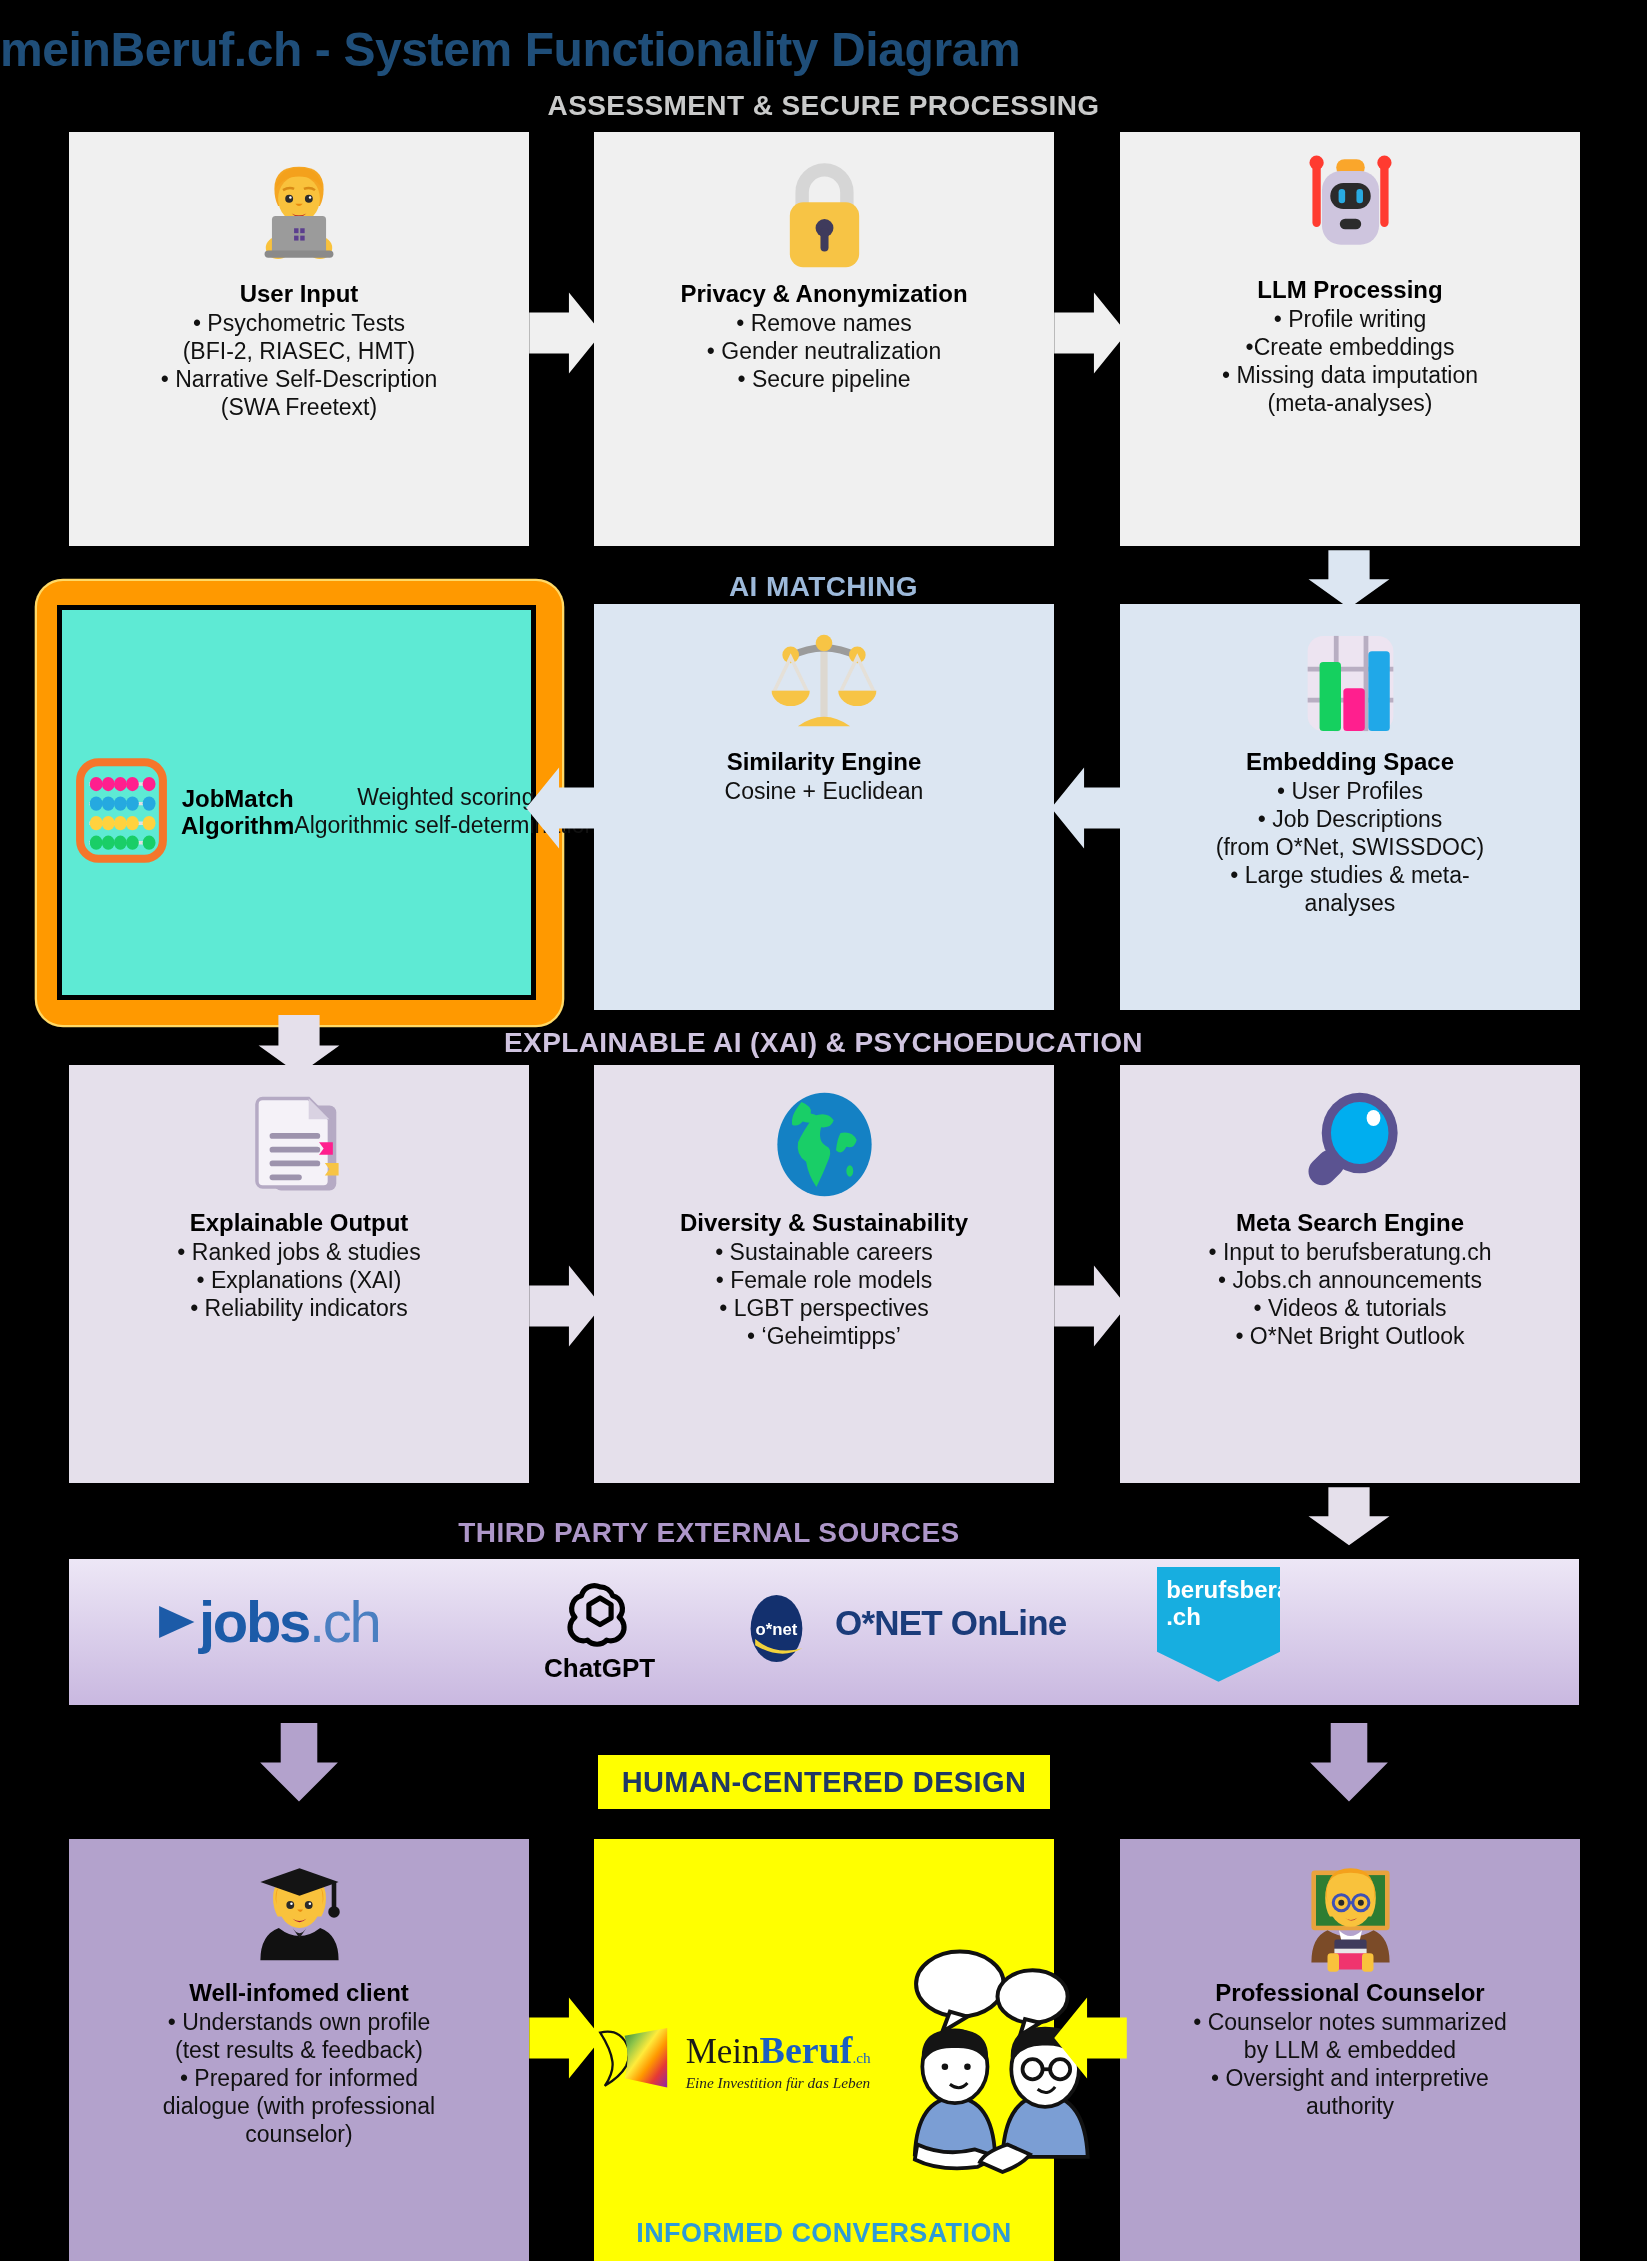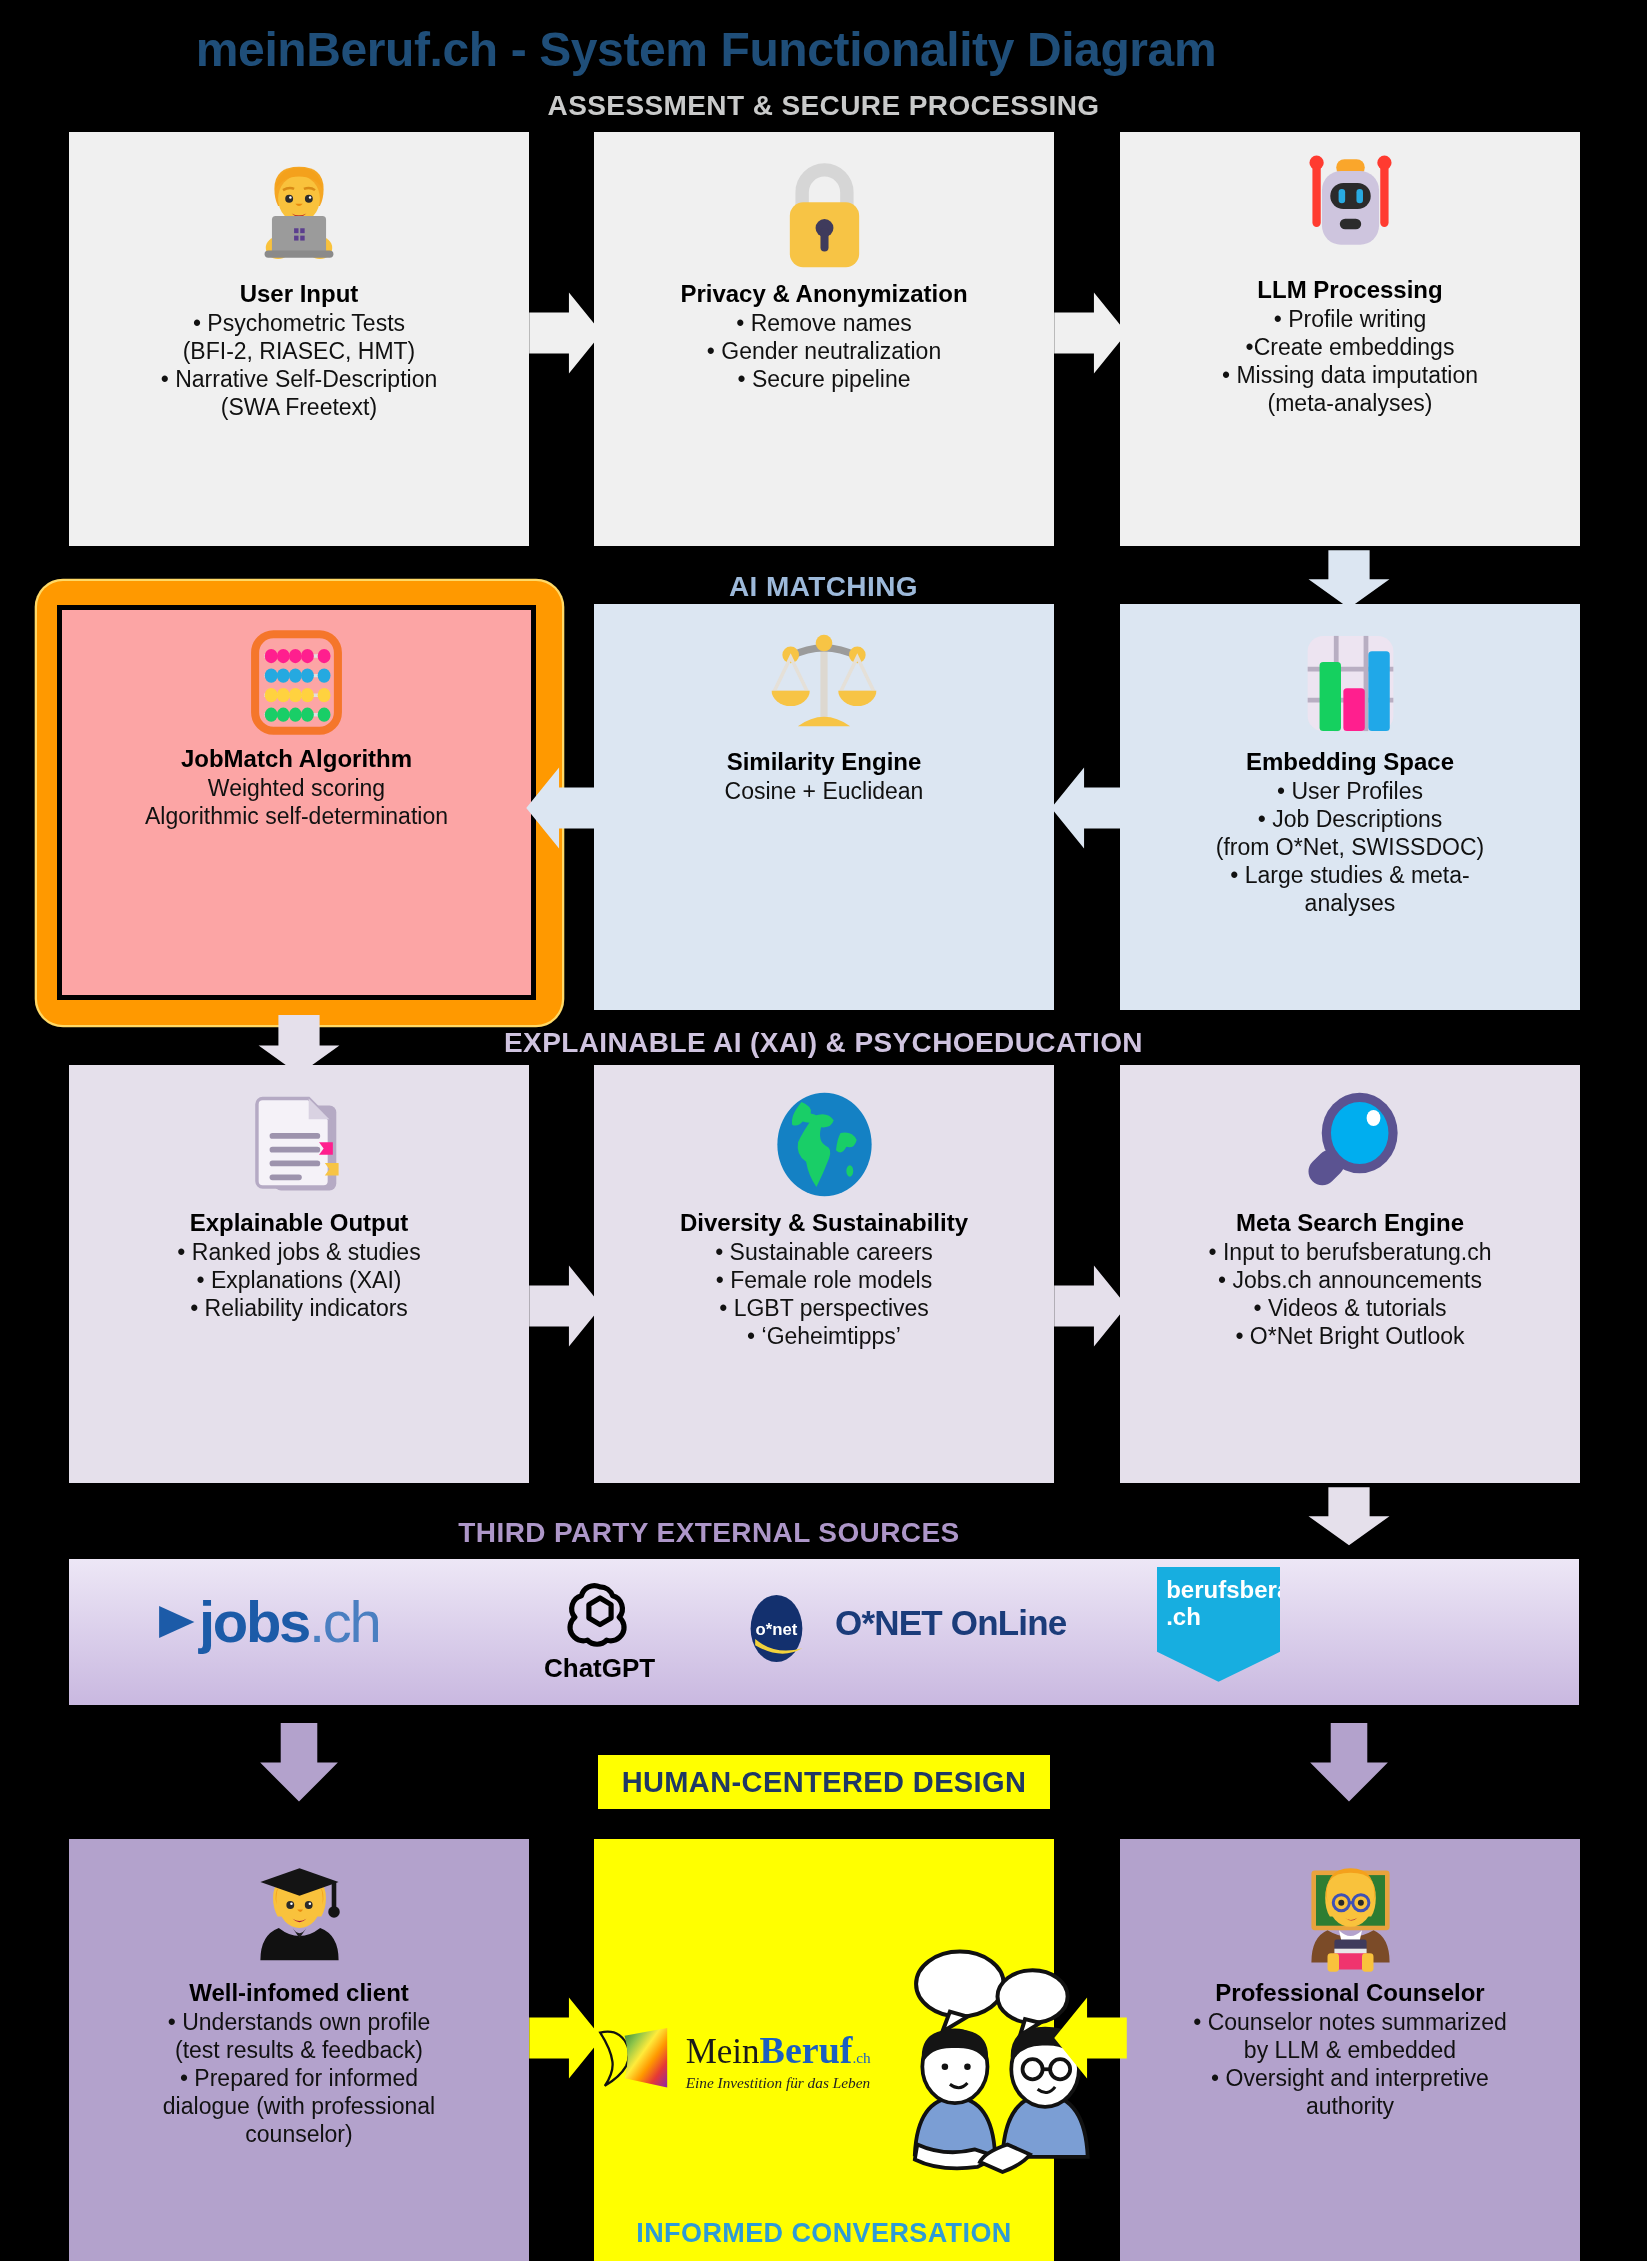--- a/index.html
+++ b/index.html
@@ -8,25 +8,24 @@
     background: #000;
     font-family: "Liberation Sans", sans-serif;
     position: relative;
     overflow: hidden;
   }
   .page { position: absolute; inset: 0; }
 
   
   #main-title {
     position: absolute; top: 21.5px; left: 0; width: 1404px;
-    text-align: center;
+    text-align: left;
     font-size: 48px; font-weight: bold;
     color: #1F4E79;
     letter-spacing: -0.4px;
-    padding-left: 8px;
   }
 
   
   .section-header {
     position: absolute;
     font-size: 28px; font-weight: bold;
     letter-spacing: 0.4px;
     white-space: nowrap;
   }
   #hdr-assessment { top: 90px; left: 0; width: 1647px; text-align: center; color: #C9CACA; }
@@ -62,22 +61,22 @@
   #card-embedding  { left: 1120px; }
 
   
   #jobmatch-highlight {
     position: absolute; left: 37px; top: 581px; width: 525px; height: 444px;
     background: #FF9900; border-radius: 26px;
     box-shadow: 0 0 0 2.3px #FFD966;
   }
   #card-jobmatch {
     position: absolute; left: 57px; top: 605px; width: 479px; height: 395px;
-    background: #fca5a5; border: 5.4px solid #000;
-    display:flex; flex-direction:column; align-items:center; padding-top: 15.3px;
+    background: #5eead4; border: 5.4px solid #000;
+    display:flex; flex-direction:row; align-items:center; padding-top: 15.3px;
     text-align:center;
   }
 
   
   .row3 { background: #E5E0EB; top: 1065px; width: 460px; height: 418px; }
   #card-explainable { left: 69px; }
   #card-diversity   { left: 594px; }
   #card-metasearch  { left: 1120px; }
 
   

